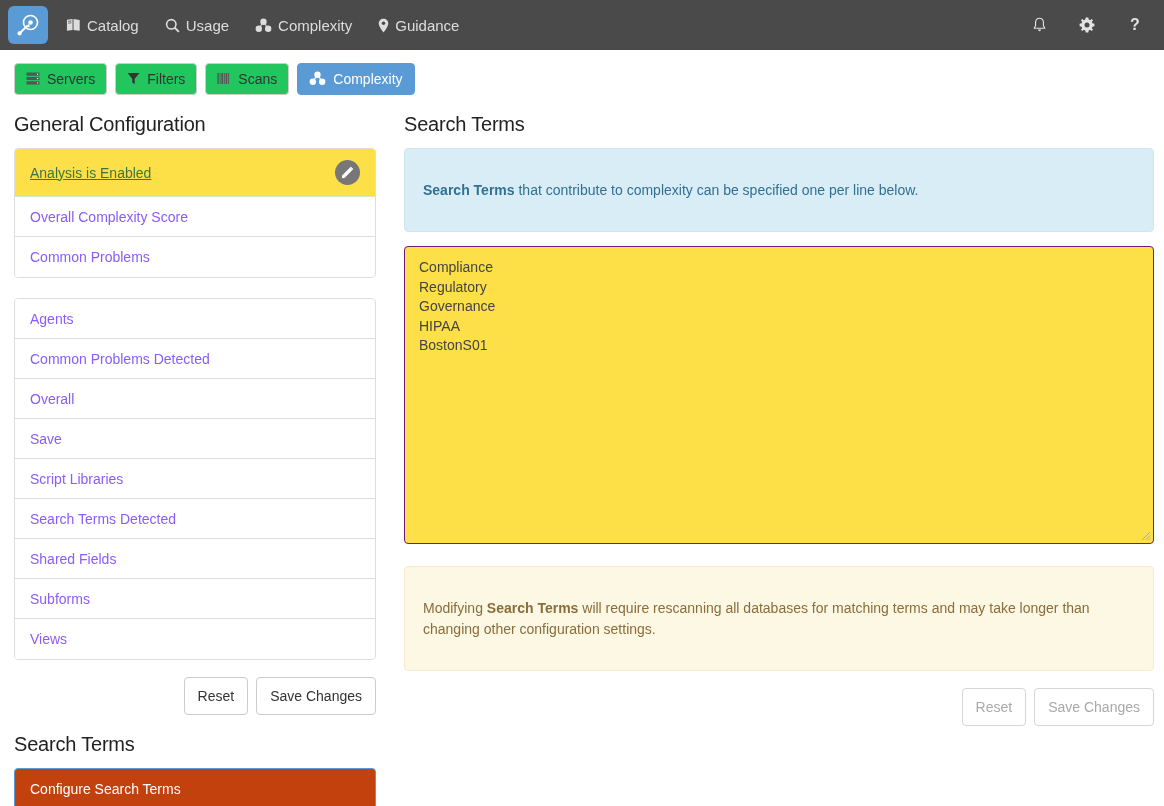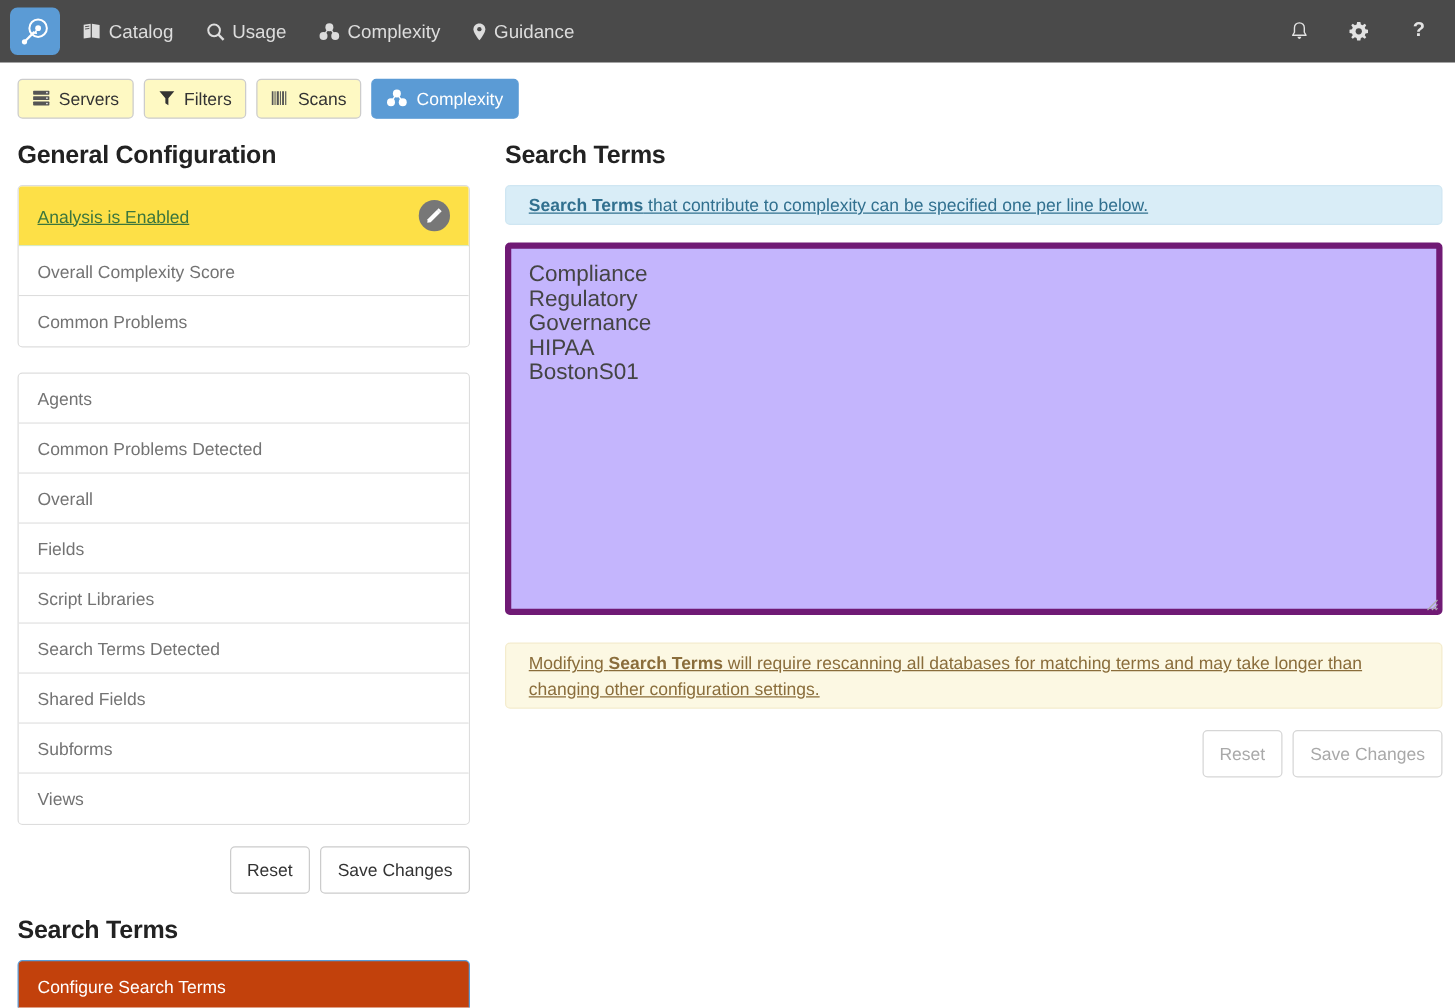--- a/index.html
+++ b/index.html
@@ -56,21 +56,21 @@
   
   .toolbar {
     display: flex;
     gap: 8px;
     padding: 13px 14px 0 14px;
     align-items: center;
   }
   .tbtn {
     height: 32px;
     border: 1px solid #ccc;
-    background: #fef9c3;
+    background: #22c55e;
     border-radius: 4px;
     padding: 0 11px;
     display: inline-flex;
     align-items: center;
     gap: 7px;
     font-size: 14px;
     color: #333;
     cursor: pointer;
     line-height: 1;
   }
@@ -85,38 +85,38 @@
     display: flex;
     padding: 0 14px;
     gap: 28px;
     align-items: flex-start;
   }
   .col-left  { width: 362px; flex: 0 0 362px; }
   .col-right { width: 750px; flex: 0 0 750px; }
 
   h3.section-title {
     font-size: 20px;
-    font-weight: bold;
+    font-weight: normal;
     color: #222;
     margin: 18px 0 12px 0;
     letter-spacing: -0.2px;
   }
 
   
   .list-group {
     border: 1px solid #ddd;
     border-radius: 4px;
     overflow: hidden;
     background: #fff;
   }
   .list-item {
     padding: 11px 15px;
     border-bottom: 1px solid #ddd;
     font-size: 14px;
-    color: #737373;
+    color: #8b5cf6;
     display: flex;
     align-items: center;
     justify-content: space-between;
     min-height: 40px;
     background: #fff;
     cursor: pointer;
   }
   .list-item:last-child { border-bottom: none; }
   .list-item.success {
     background: #fde047;
@@ -163,52 +163,51 @@
     font-size: 14px;
     text-align: left;
     padding: 11px 15px;
     cursor: pointer;
     line-height: 1.3;
   }
 
   
   .alert {
     border-radius: 4px;
-    padding: 5px 18px;
+    padding: 31px 18px;
     font-size: 14px;
     line-height: 1.45;
-    text-decoration: underline;
   }
   .alert-info {
     background: #d9edf7;
     border: 1px solid #cfe6f2;
     color: #31708f;
   }
   .alert-warn {
     background: #fcf8e3;
     border: 1px solid #f4eccd;
     color: #8a6d3b;
   }
   .alert b { font-weight: bold; }
 
   
   .ta-wrap { position: relative; margin-top: 14px; }
   textarea.terms {
     width: 100%;
     height: 298px;
-    border: 5px solid #701a75;
+    border: 1px solid #701a75;
     border-radius: 4px;
     padding: 11px 14px;
     font-family: "Liberation Sans", sans-serif;
-    font-size: 18px;
+    font-size: 14px;
     line-height: 19.4px;
     color: #444;
     resize: none;
     outline: none;
-    background: #c4b5fd;
+    background: #fde047;
     display: block;
   }
   .resize-grip {
     position: absolute;
     right: 3px; bottom: 3px;
     width: 12px; height: 12px;
     pointer-events: none;
   }
   .ta-gap { height: 22px; }
 </style>
@@ -371,21 +370,21 @@
       <div class="list-item">
         <span>Agents</span>
       </div>
       <div class="list-item">
         <span>Common Problems Detected</span>
       </div>
       <div class="list-item">
         <span>Overall</span>
       </div>
       <div class="list-item">
-        <span>Fields</span>
+        <span>Save</span>
       </div>
       <div class="list-item">
         <span>Script Libraries</span>
       </div>
       <div class="list-item">
         <span>Search Terms Detected</span>
       </div>
       <div class="list-item">
         <span>Shared Fields</span>
       </div>

